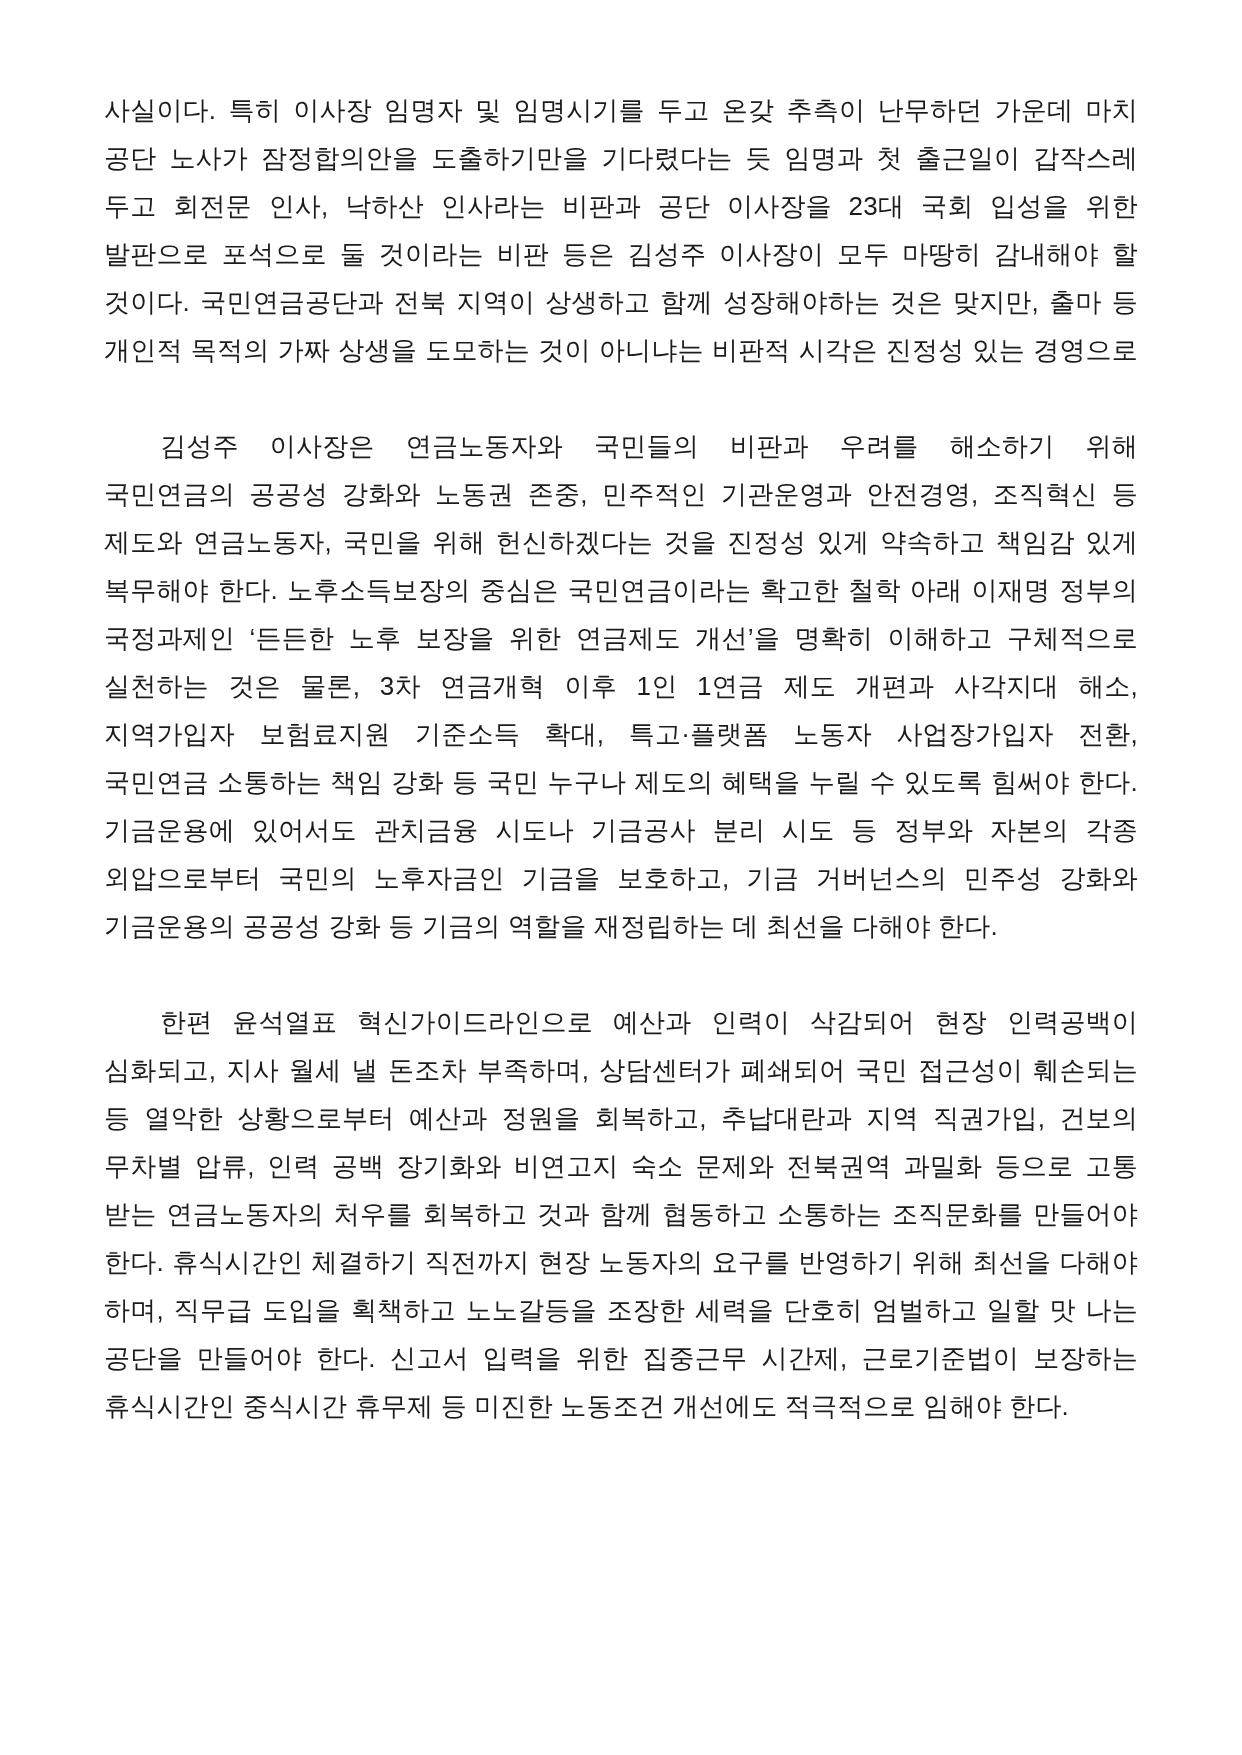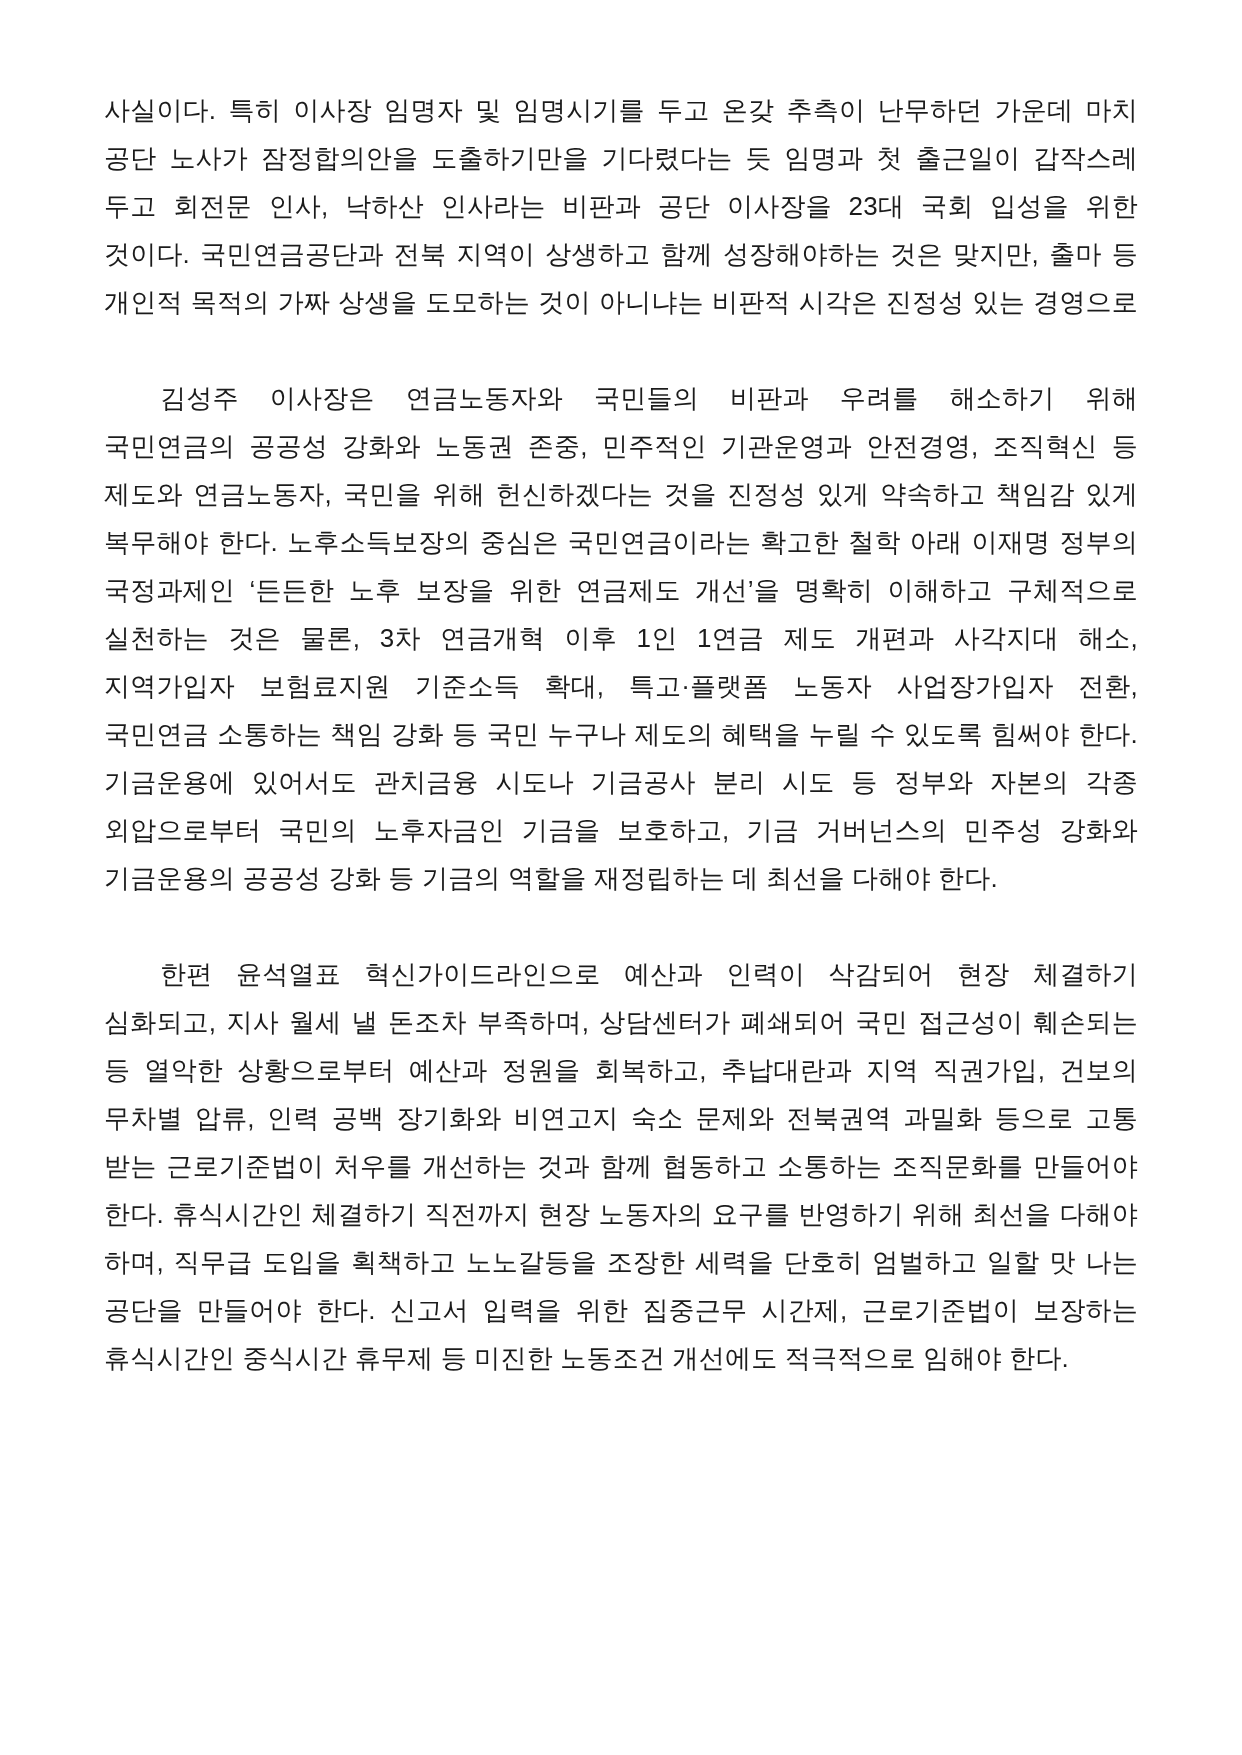--- a/index.html
+++ b/index.html
@@ -59,44 +59,45 @@
 </head>
 <body>
 
 <div class="page">
   <div class="body-text">
 
     <div class="paragraph">
       <div class="line">사실이다. 특히 이사장 임명자 및 임명시기를 두고 온갖 추측이 난무하던 가운데 마치</div>
       <div class="line">공단 노사가 잠정합의안을 도출하기만을 기다렸다는 듯 임명과 첫 출근일이 갑작스레</div>
       <div class="line">두고 회전문 인사, 낙하산 인사라는 비판과 공단 이사장을 23대 국회 입성을 위한</div>
+      <div class="line">발판으로 포석으로 둘 것이라는 비판 등은 김성주 이사장이 모두 마땅히 감내해야 할</div>
       <div class="line">것이다. 국민연금공단과 전북 지역이 상생하고 함께 성장해야하는 것은 맞지만, 출마 등</div>
       <div class="line">개인적 목적의 가짜 상생을 도모하는 것이 아니냐는 비판적 시각은 진정성 있는 경영으로</div>
     </div>
 
     <div class="paragraph">
       <div class="line indent">김성주 이사장은 연금노동자와 국민들의 비판과 우려를 해소하기 위해</div>
       <div class="line">국민연금의 공공성 강화와 노동권 존중, 민주적인 기관운영과 안전경영, 조직혁신 등</div>
       <div class="line">제도와 연금노동자, 국민을 위해 헌신하겠다는 것을 진정성 있게 약속하고 책임감 있게</div>
       <div class="line">복무해야 한다. 노후소득보장의 중심은 국민연금이라는 확고한 철학 아래 이재명 정부의</div>
       <div class="line">국정과제인 ‘든든한 노후 보장을 위한 연금제도 개선’을 명확히 이해하고 구체적으로</div>
       <div class="line">실천하는 것은 물론, 3차 연금개혁 이후 1인 1연금 제도 개편과 사각지대 해소,</div>
       <div class="line">지역가입자 보험료지원 기준소득 확대, 특고·플랫폼 노동자 사업장가입자 전환,</div>
       <div class="line">국민연금 소통하는 책임 강화 등 국민 누구나 제도의 혜택을 누릴 수 있도록 힘써야 한다.</div>
       <div class="line">기금운용에 있어서도 관치금융 시도나 기금공사 분리 시도 등 정부와 자본의 각종</div>
       <div class="line">외압으로부터 국민의 노후자금인 기금을 보호하고, 기금 거버넌스의 민주성 강화와</div>
       <div class="line last">기금운용의 공공성 강화 등 기금의 역할을 재정립하는 데 최선을 다해야 한다.</div>
     </div>
 
     <div class="paragraph">
-      <div class="line indent">한편 윤석열표 혁신가이드라인으로 예산과 인력이 삭감되어 현장 체결하기</div>
+      <div class="line indent">한편 윤석열표 혁신가이드라인으로 예산과 인력이 삭감되어 현장 인력공백이</div>
       <div class="line">심화되고, 지사 월세 낼 돈조차 부족하며, 상담센터가 폐쇄되어 국민 접근성이 훼손되는</div>
       <div class="line">등 열악한 상황으로부터 예산과 정원을 회복하고, 추납대란과 지역 직권가입, 건보의</div>
       <div class="line">무차별 압류, 인력 공백 장기화와 비연고지 숙소 문제와 전북권역 과밀화 등으로 고통</div>
-      <div class="line">받는 근로기준법이 처우를 개선하는 것과 함께 협동하고 소통하는 조직문화를 만들어야</div>
+      <div class="line">받는 연금노동자의 처우를 회복하고 것과 함께 협동하고 소통하는 조직문화를 만들어야</div>
       <div class="line">한다. 휴식시간인 체결하기 직전까지 현장 노동자의 요구를 반영하기 위해 최선을 다해야</div>
       <div class="line">하며, 직무급 도입을 획책하고 노노갈등을 조장한 세력을 단호히 엄벌하고 일할 맛 나는</div>
       <div class="line">공단을 만들어야 한다. 신고서 입력을 위한 집중근무 시간제, 근로기준법이 보장하는</div>
       <div class="line last">휴식시간인 중식시간 휴무제 등 미진한 노동조건 개선에도 적극적으로 임해야 한다.</div>
     </div>
 
   </div>
 
   <div class="page-number">3-2</div>
 </div>

